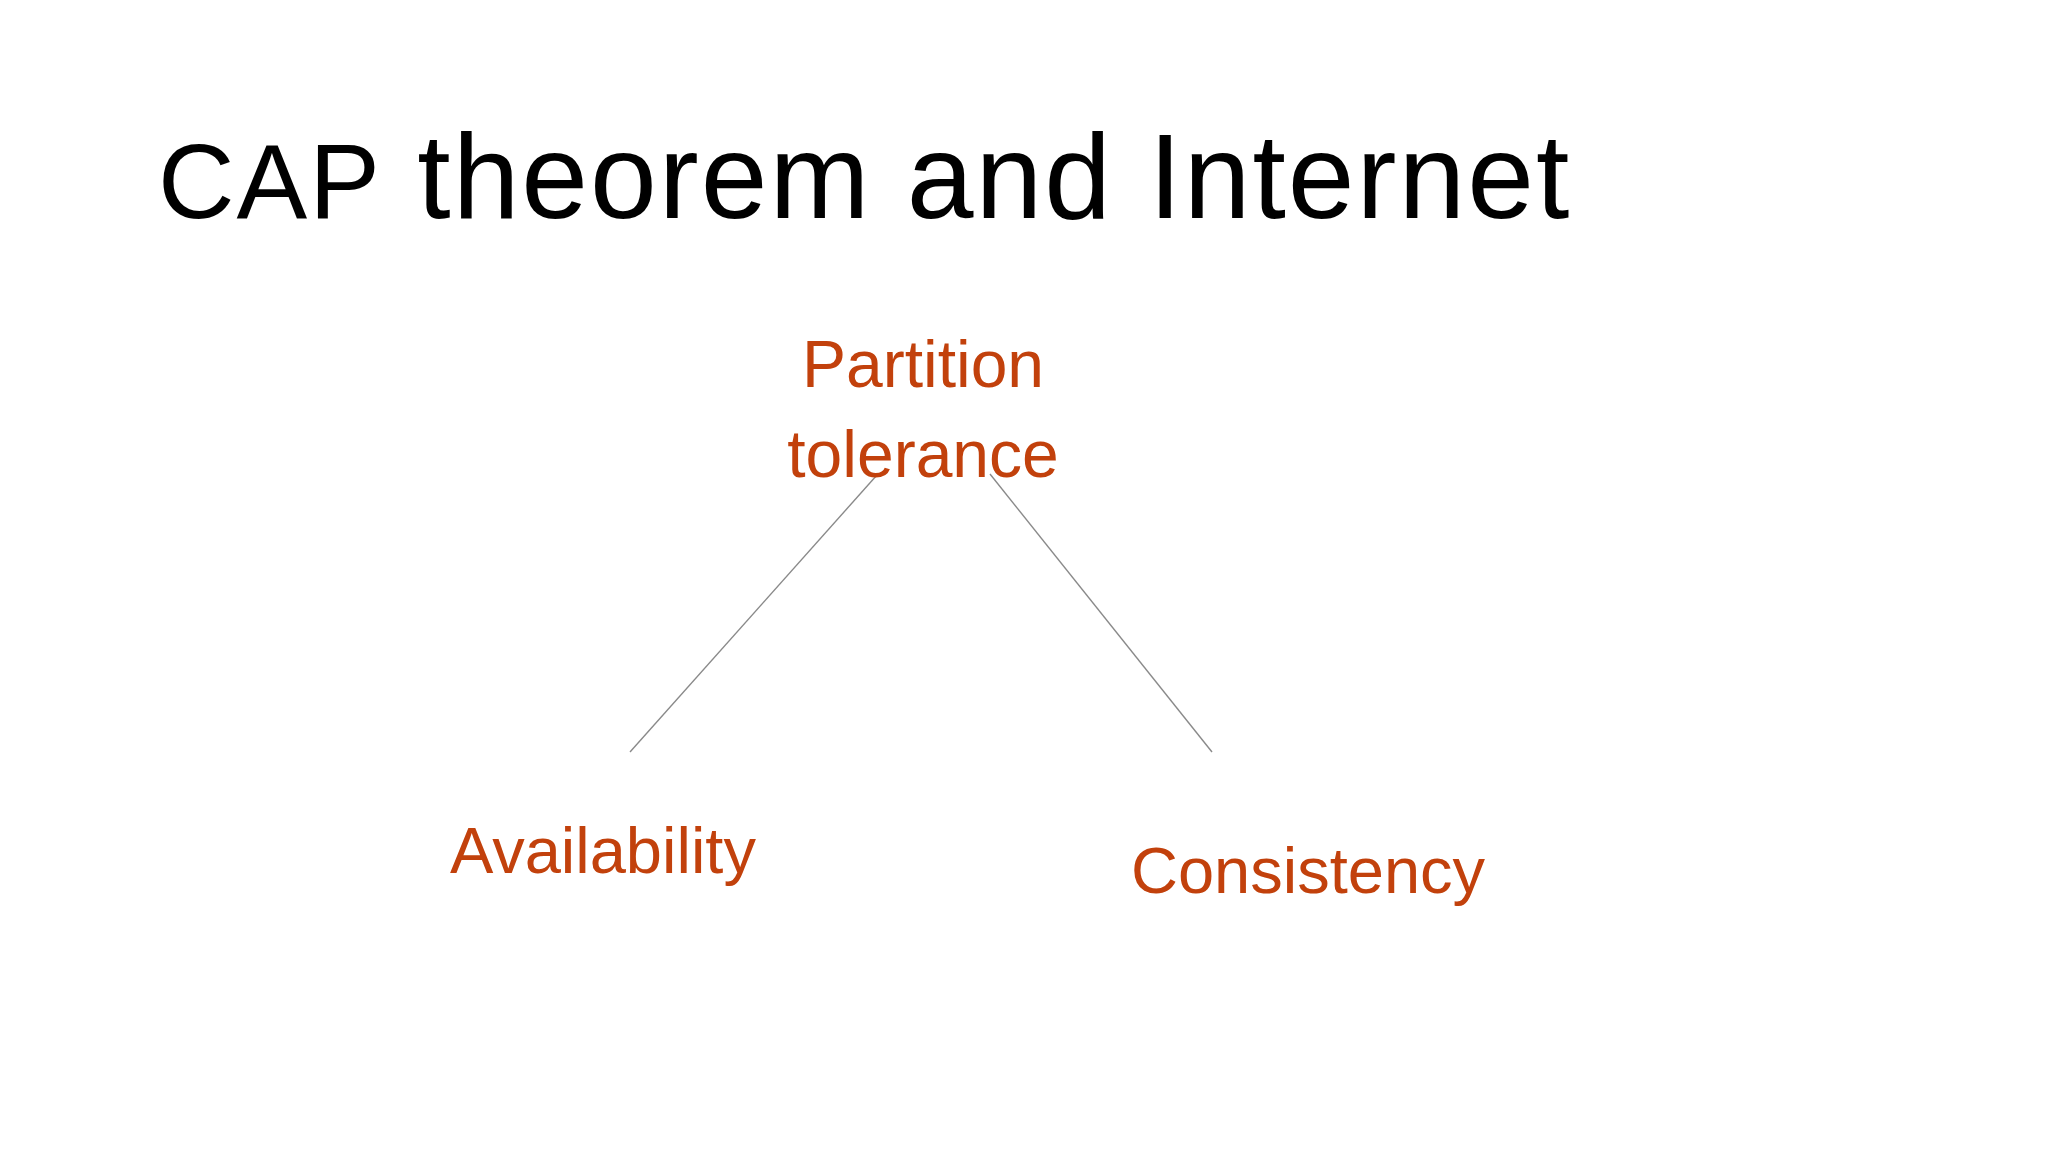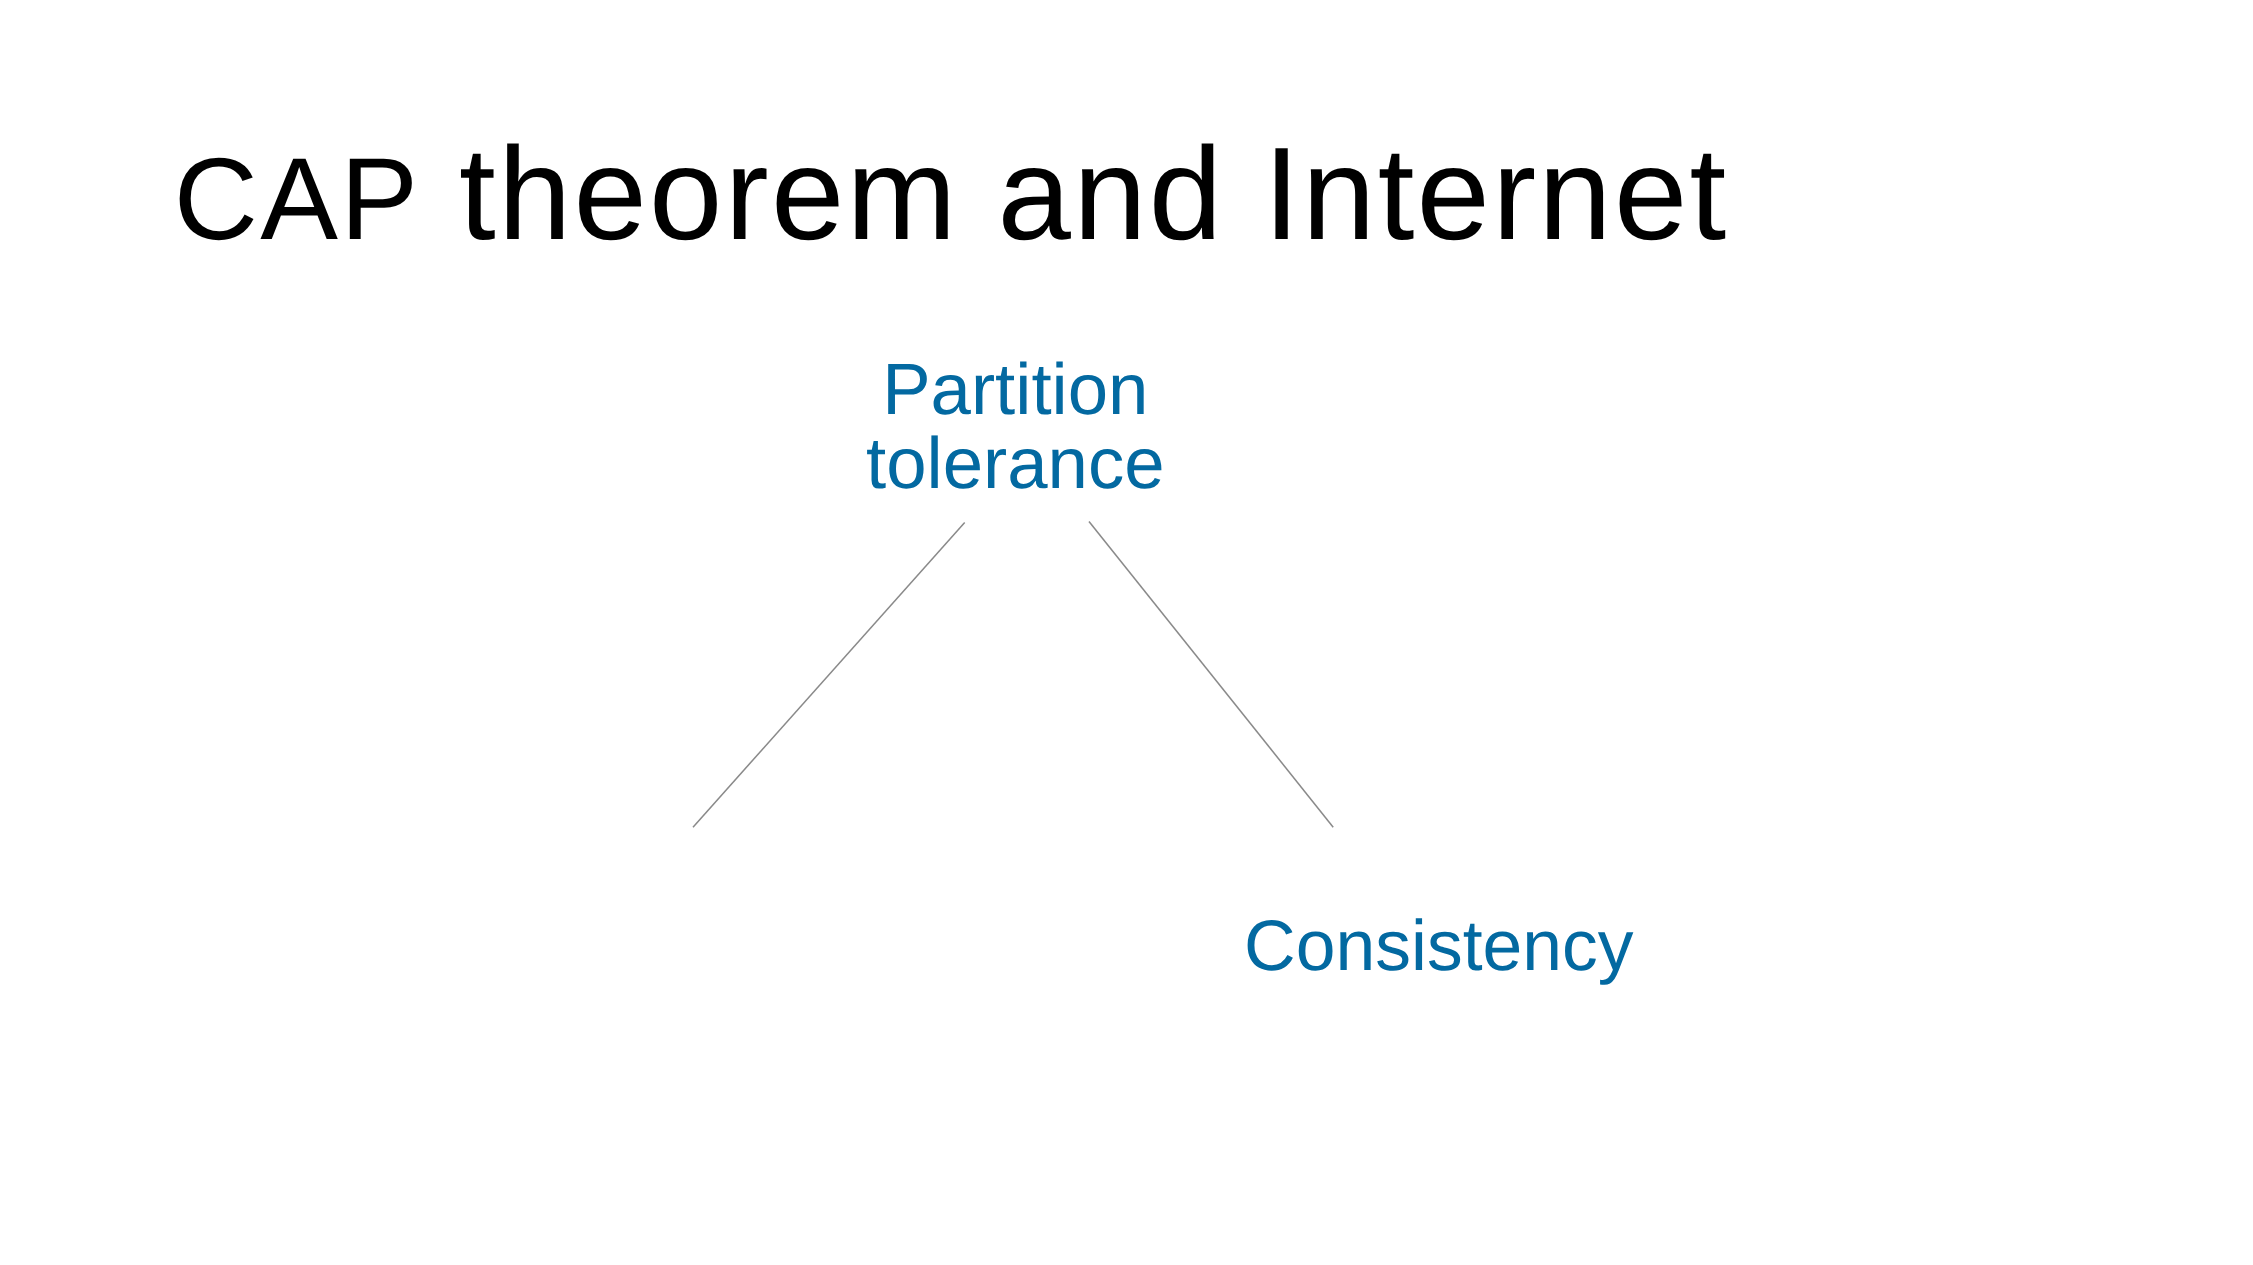--- a/index.html
+++ b/index.html
@@ -25,22 +25,22 @@
     letter-spacing: 2px;
     white-space: nowrap;
     color: #000000;
   }
   .slide-title .cap {
     font-size: 106px;
   }
   .node-label {
     position: absolute;
     font-size: 66px;
-    line-height: 68px;
-    color: #0369a1;
+    line-height: 90px;
+    color: #c2410c;
     white-space: pre-line;
   }
   .node-root {
     left: 673px;
     top: 319px;
     width: 500px;
     text-align: center;
   }
   .node-availability {
     left: 450px;
@@ -71,16 +71,17 @@
   </h1>
 
   <svg class="edge-layer" width="2048" height="1150" viewBox="0 0 2048 1150">
     <line stroke-width="1.4" stroke-linecap="butt" x1="877" y1="475" x2="630" y2="752" stroke="#8a8a8a"></line>
     <line stroke-width="1.4" stroke-linecap="butt" x1="990" y1="474" x2="1212" y2="752" stroke="#8a8a8a"></line>
   </svg>
 
   <div class="node-label node-root">Partition
 tolerance</div>
 
+  <div class="node-label node-availability">Availability</div>
 
   <div class="node-label node-consistency">Consistency</div>
 
 </div>
 
 </body></html>

